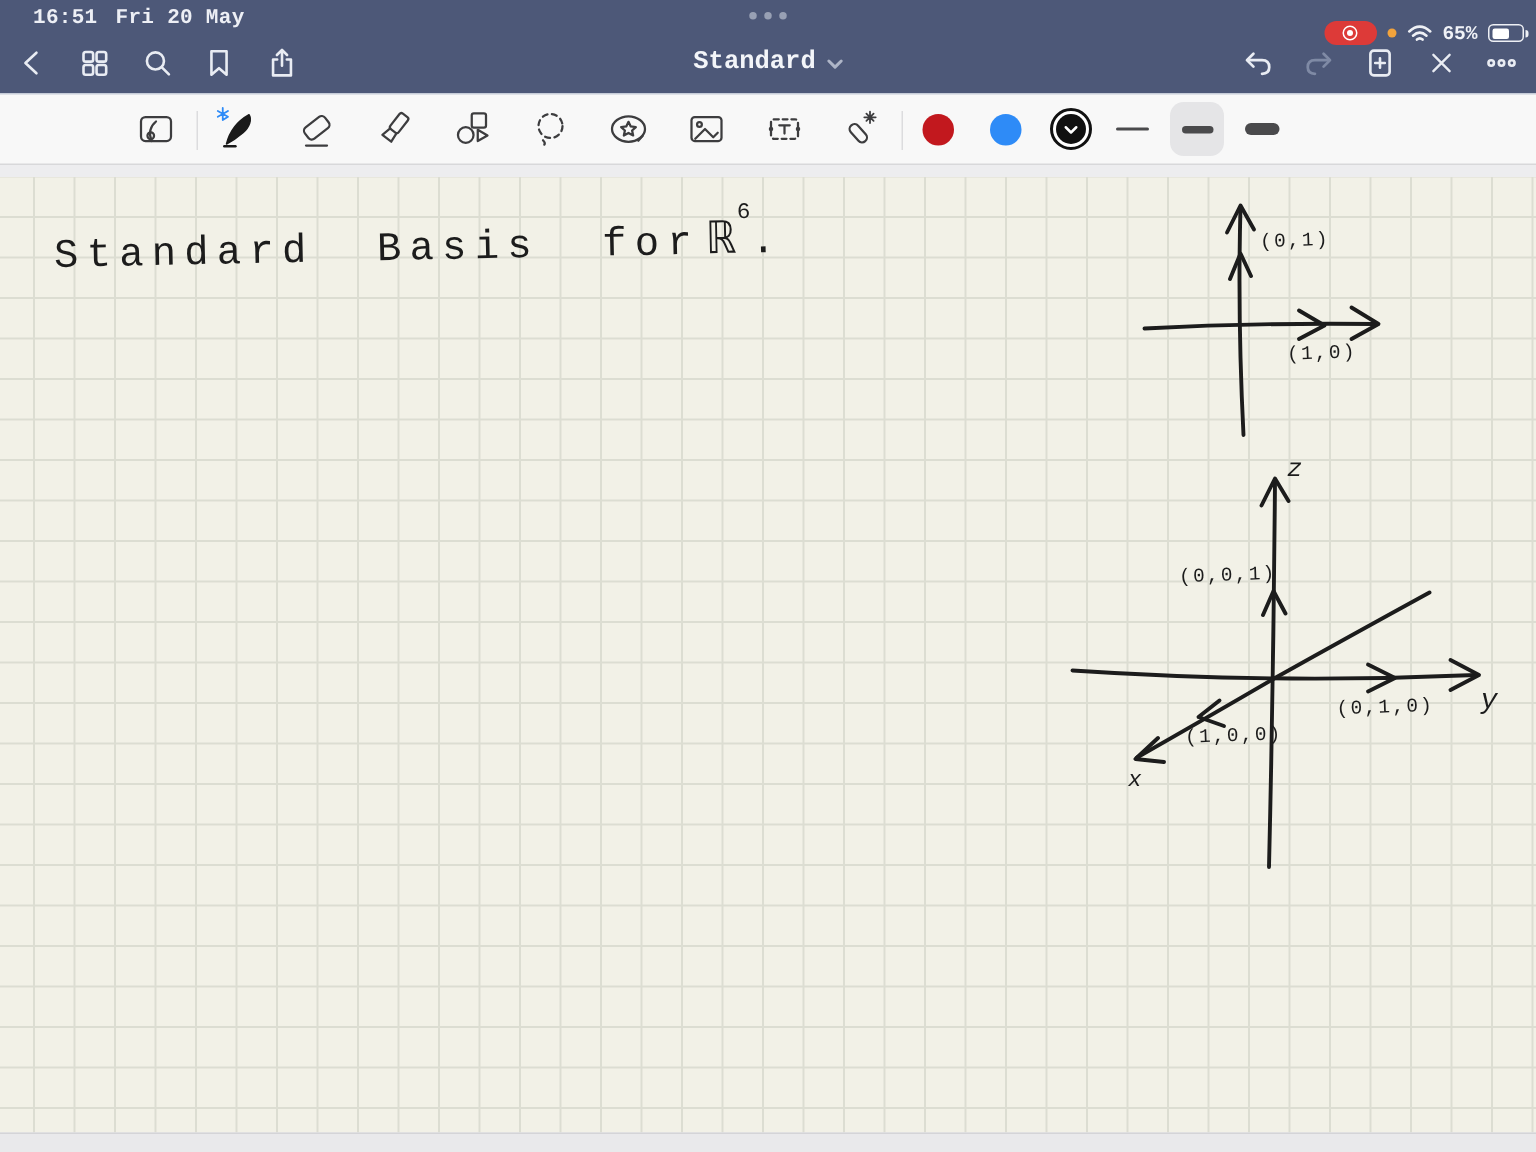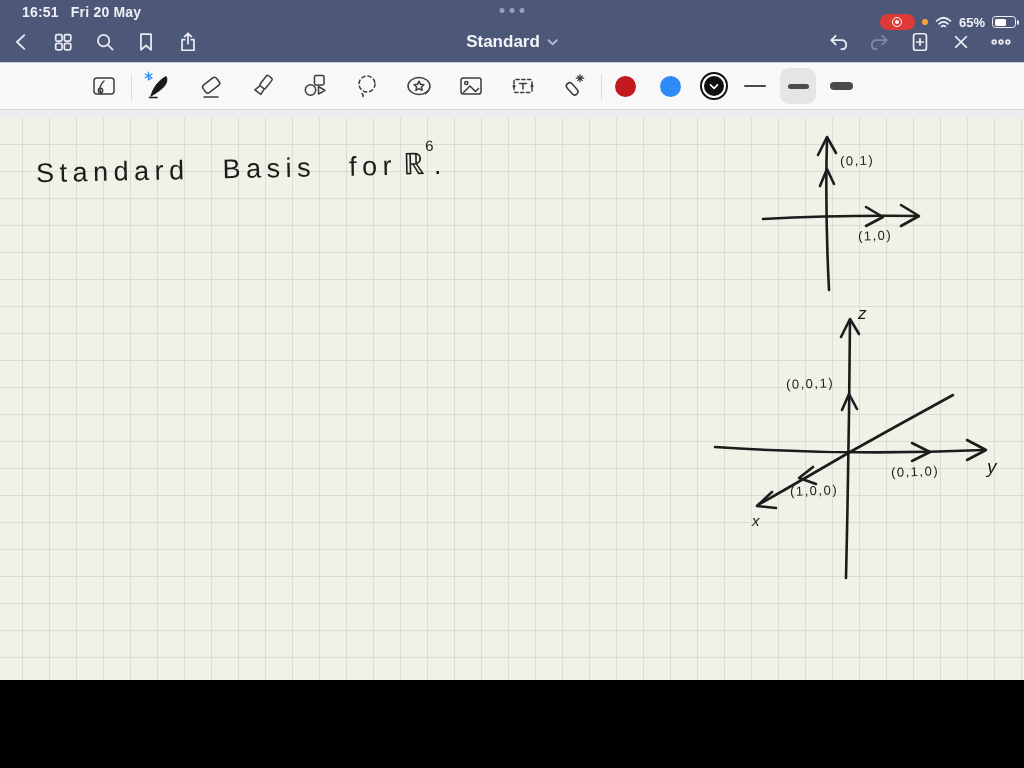--- a/index.html
+++ b/index.html
@@ -1,18 +1,18 @@
 <!DOCTYPE html>
 <html><head>
 <meta charset="utf-8">
 <style>
   html,body{margin:0;padding:0;background:#000;}
   *{box-sizing:border-box;}
-  .screen{position:relative;width:1024px;height:680px;overflow:hidden;
-    font-family:Liberation Sans, sans-serif;background:#ededef;}
+  .screen{position:relative;width:1024px;height:768px;overflow:hidden;
+    font-family:Liberation Mono, monospace;background:#ededef;}
 
   
   .topbar{position:absolute;left:0;top:0;width:1024px;height:62px;background:#4d5878;}
   .statusbar{position:absolute;left:0;top:0;width:100%;height:22px;color:#edeff5;}
   .status-left{position:absolute;left:22px;top:4px;font-size:14px;font-weight:700;letter-spacing:.2px;}
   .status-left .date{margin-left:12px;font-weight:700;}
   .multitask{position:absolute;left:50%;top:8px;transform:translateX(-50%);display:flex;gap:5px;}
   .multitask i{width:5px;height:5px;border-radius:50%;background:#98a0b4;display:block;}
   .status-right{position:absolute;right:8px;top:14px;display:flex;align-items:center;gap:7px;}
   .rec-pill{width:35px;height:16px;border-radius:9px;display:flex;align-items:center;justify-content:center;}

